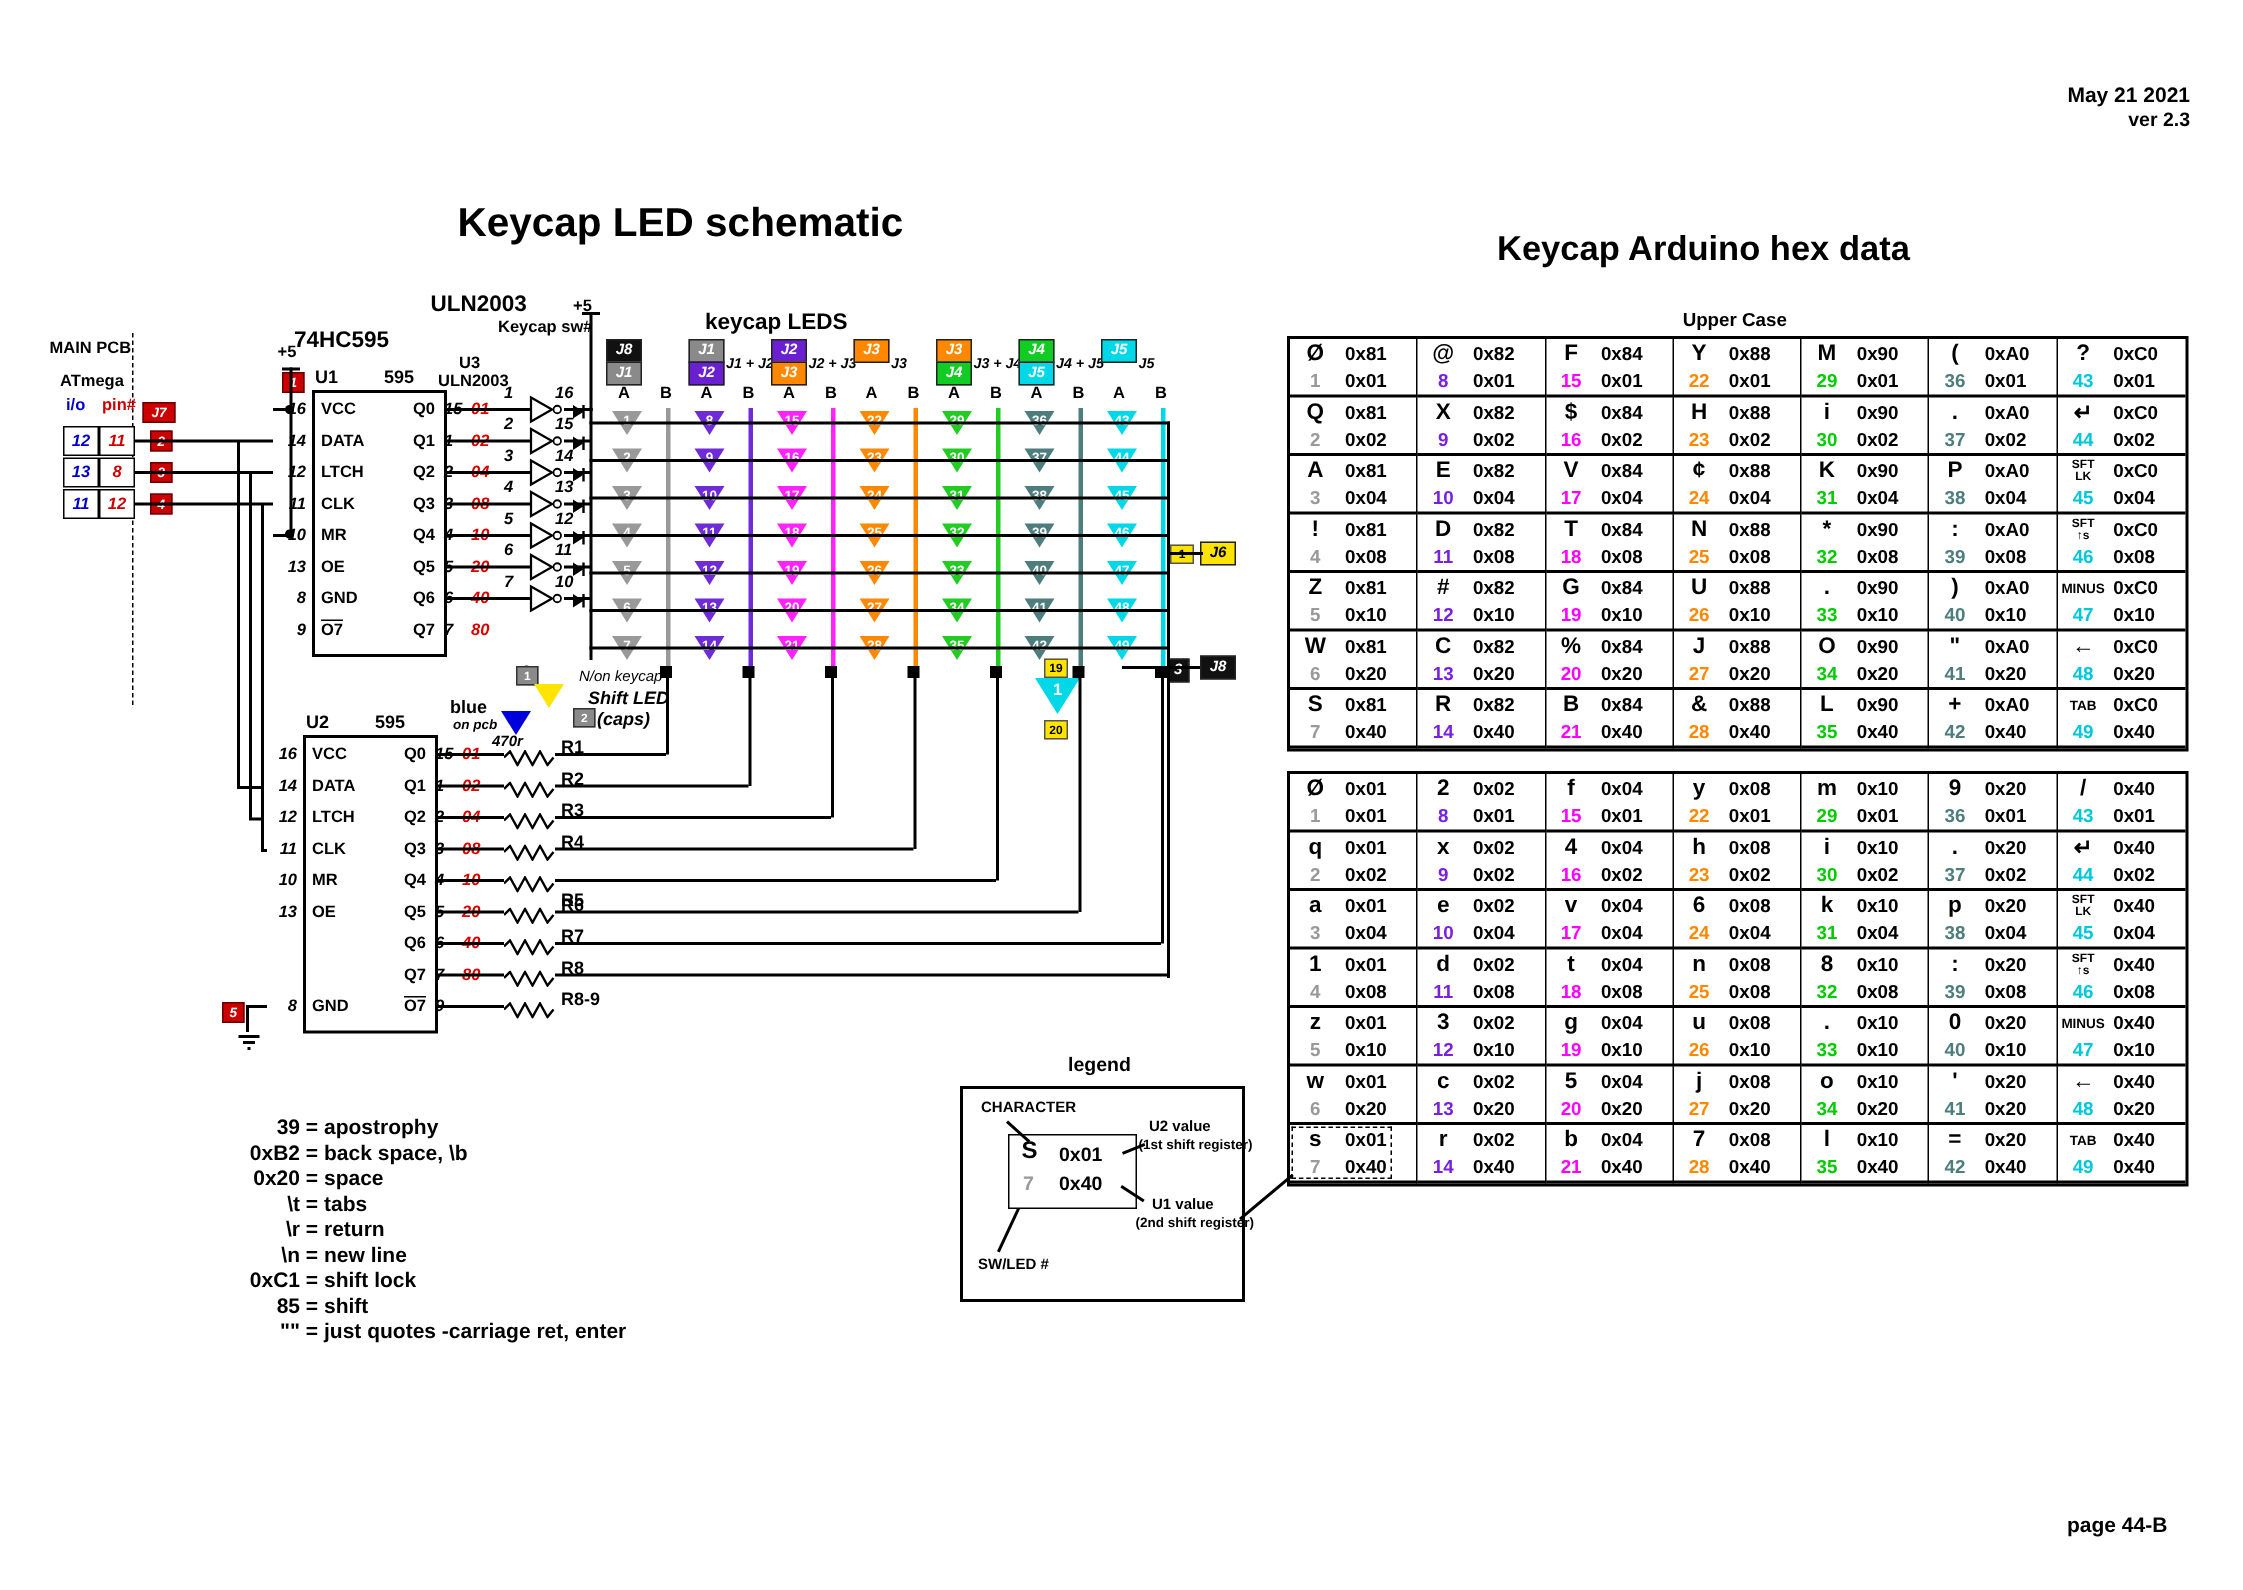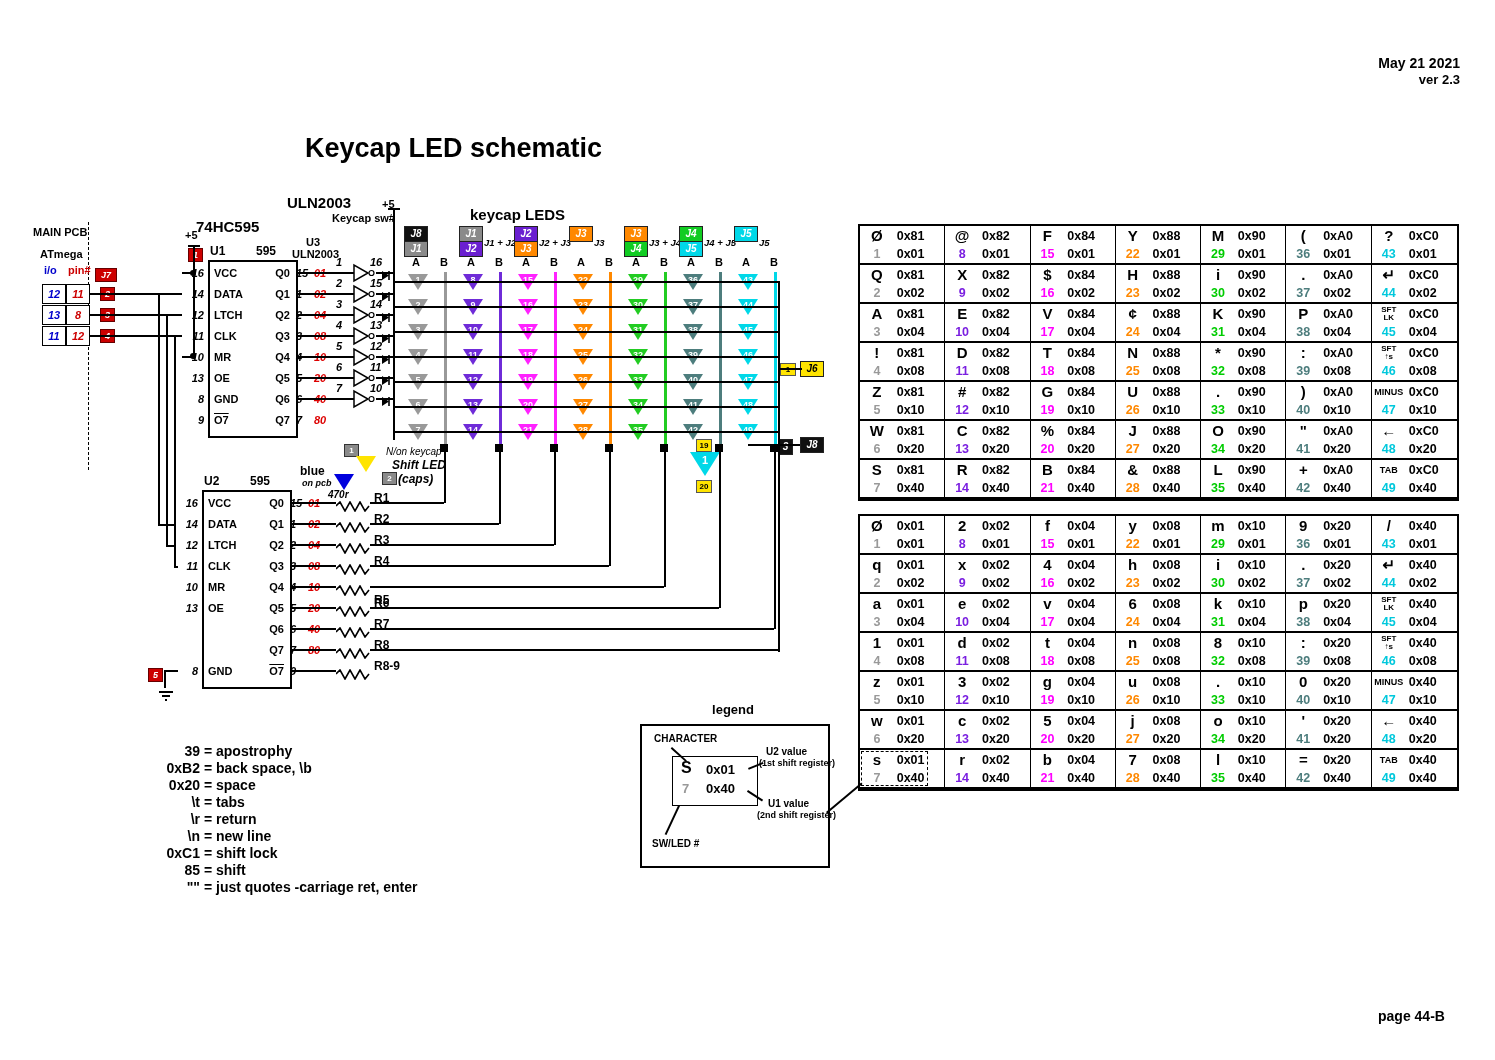--- a/index.html
+++ b/index.html
@@ -57,20 +57,21 @@
 </style>
 </head>
 <body>
 
 <div id="stage">
 
   <div class="abs b" style="left:1330px;top:55px;width:130px;text-align:right;font-size:14px;">May 21 2021</div>
   <div class="abs b" style="left:1330px;top:72px;width:130px;text-align:right;font-size:13px;">ver 2.3</div>
 
   <div class="abs title-main" style="left:305px;top:133px;">Keycap LED schematic</div>
+  <div class="abs title-hex" style="left:998px;top:152px;">Keycap Arduino hex data</div>
 
   <div class="abs lbl11" style="left:33px;top:226px;">MAIN PCB</div>
   <div class="dash-v" style="left:88px;top:222px;height:248px;"></div>
   <div class="abs lbl11" style="left:40px;top:248px;">ATmega</div>
   <div class="abs lbl11 i" style="left:44px;top:264px;color:#0000cc;">i/o</div>
   <div class="abs lbl11 i" style="left:68px;top:264px;color:#cc0000;">pin#</div>
   <div id="io-boxes">
       <div class="iobox" style="left: 42px; top: 284px; color: rgb(0, 0, 204); position: absolute;">12</div>
       <div class="iobox" style="left: 42px; top: 305px; color: rgb(0, 0, 204); position: absolute;">13</div>
       <div class="iobox" style="left: 42px; top: 326px; color: rgb(0, 0, 204); position: absolute;">11</div>
@@ -343,20 +344,21 @@
   <div class="graytag" style="left:344px;top:444px;">1</div>
   <div class="tri-down" style="left:356px;top:456px;border-top-color:#ffe400;"></div>
   <div class="tri-down" style="left:334px;top:474px;border-top-color:#0000dd;"></div>
   <div class="graytag" style="left:382px;top:472px;">2</div>
   <div class="abs b" style="left:300px;top:464px;font-size:12px;">blue</div>
   <div class="abs i" style="left:302px;top:478px;font-size:9px;font-weight:bold;">on pcb</div>
   <div class="abs i" style="left:386px;top:446px;font-size:10px;">N/on keycap</div>
   <div class="abs b i" style="left:392px;top:458px;font-size:12px;">Shift LED</div>
   <div class="abs b i" style="left:398px;top:472px;font-size:12px;">(caps)</div>
 
+  <div class="abs b" style="left:858px;top:206px;width:597px;text-align:center;font-size:12.5px;">Upper Case</div>
   <div id="upper-table" class="hxt" style="left:858px;top:224px;">
       <div class="hx-cell">
         <div class="hx-char">Ø</div>
         <div class="hx-v">0x81</div>
         <div class="hx-sw" style="color: rgb(153, 153, 153);">1</div>
         <div class="hx-v">0x01</div>
       </div>
       <div class="hx-cell">
         <div class="hx-char">@</div>
         <div class="hx-v">0x82</div>

